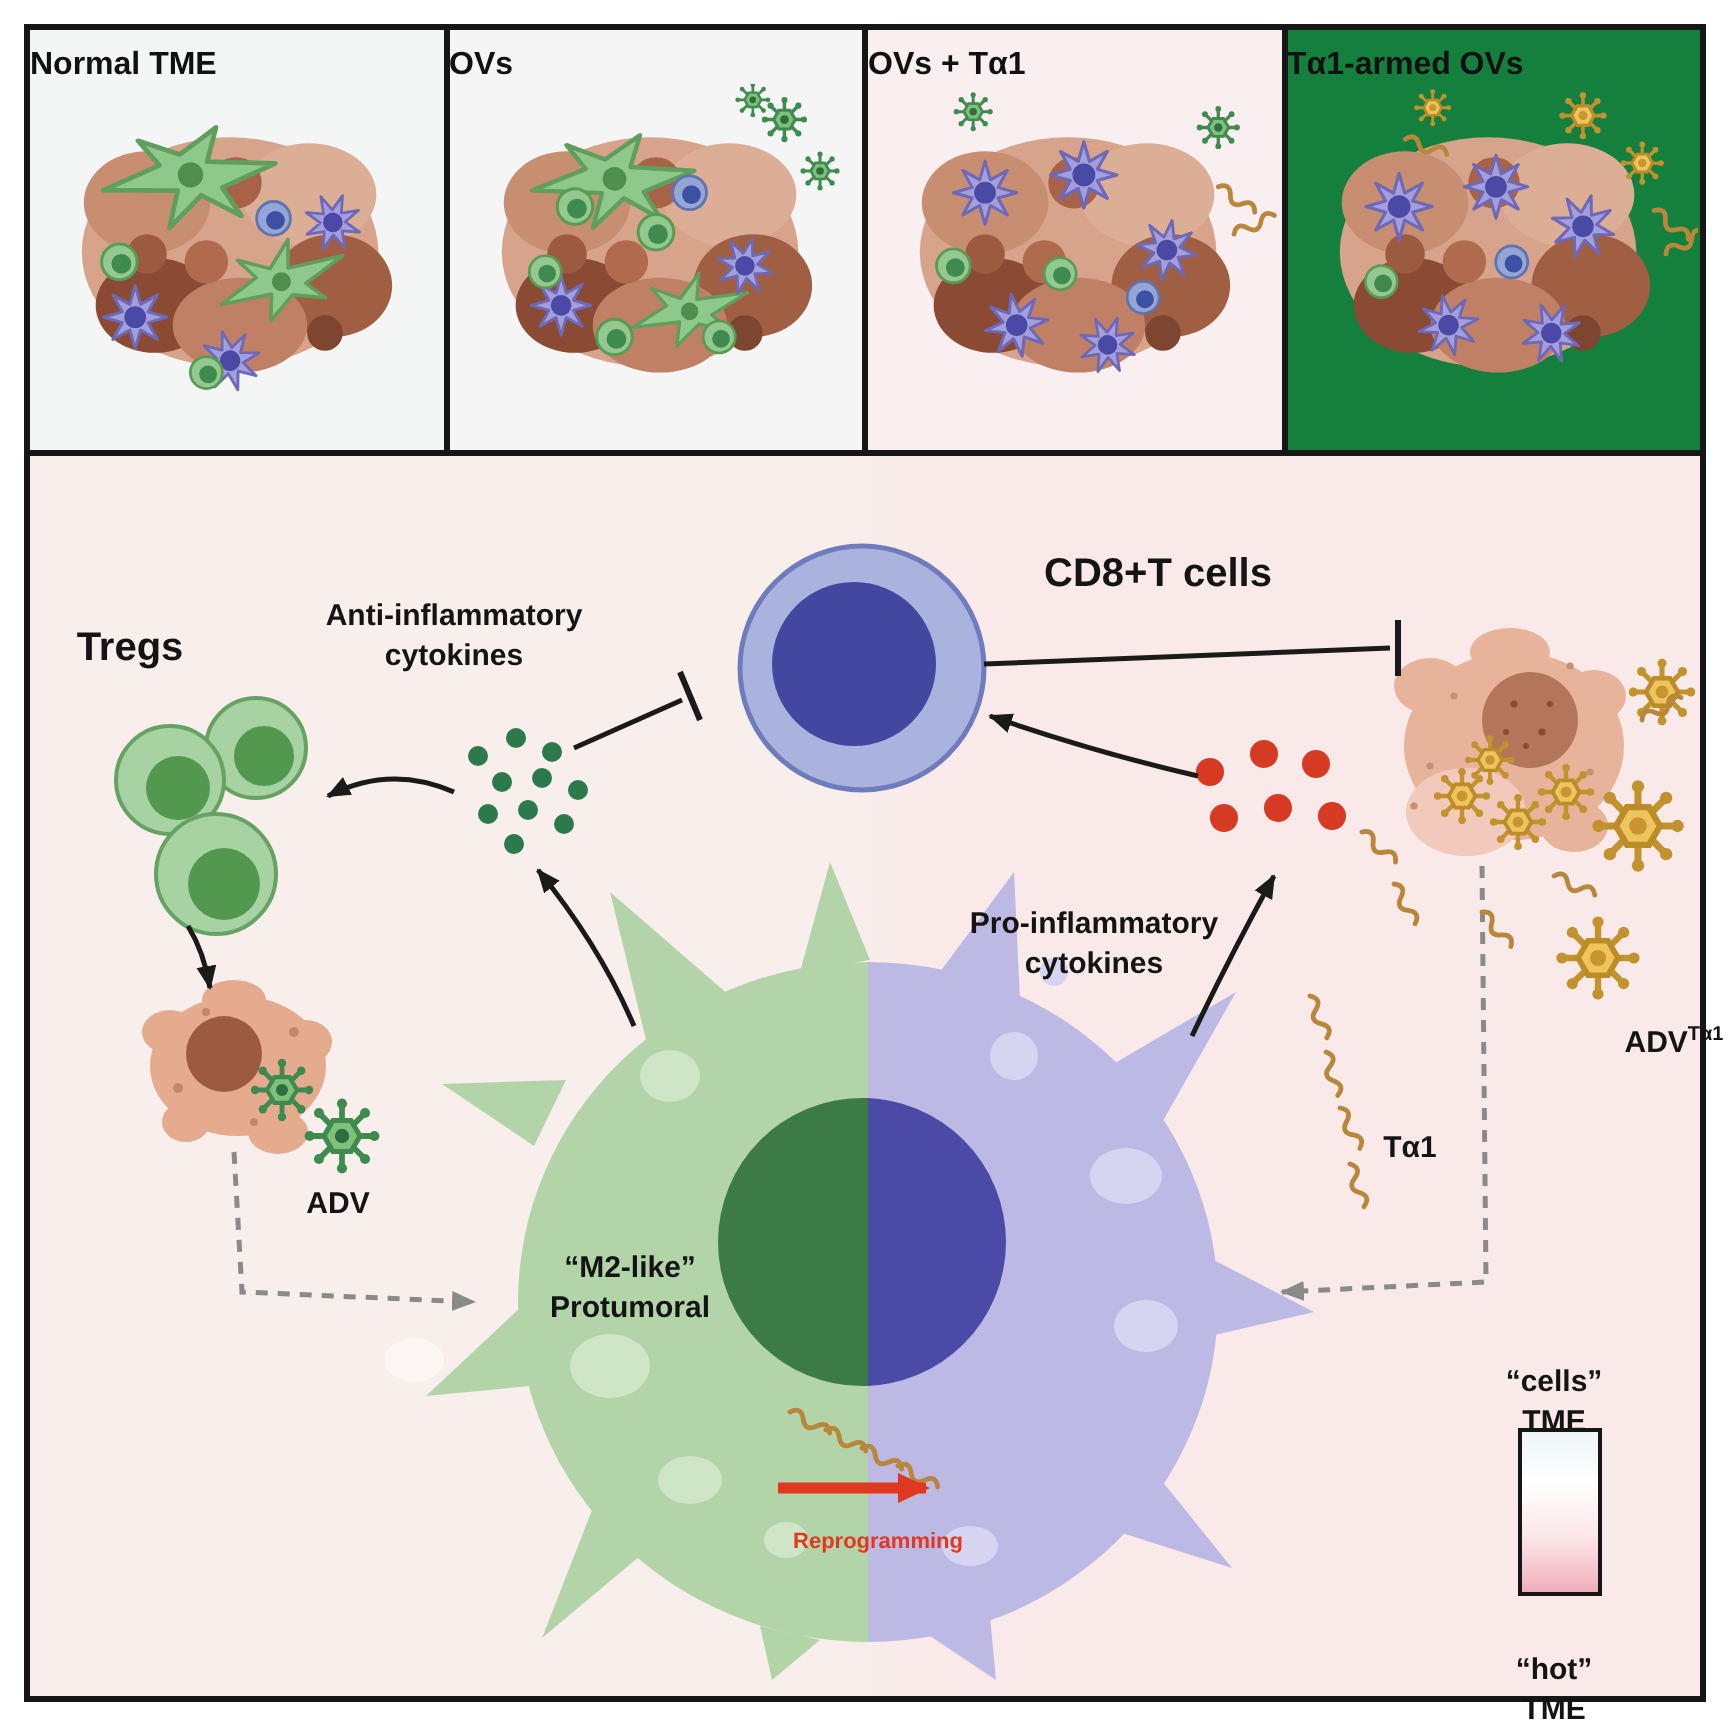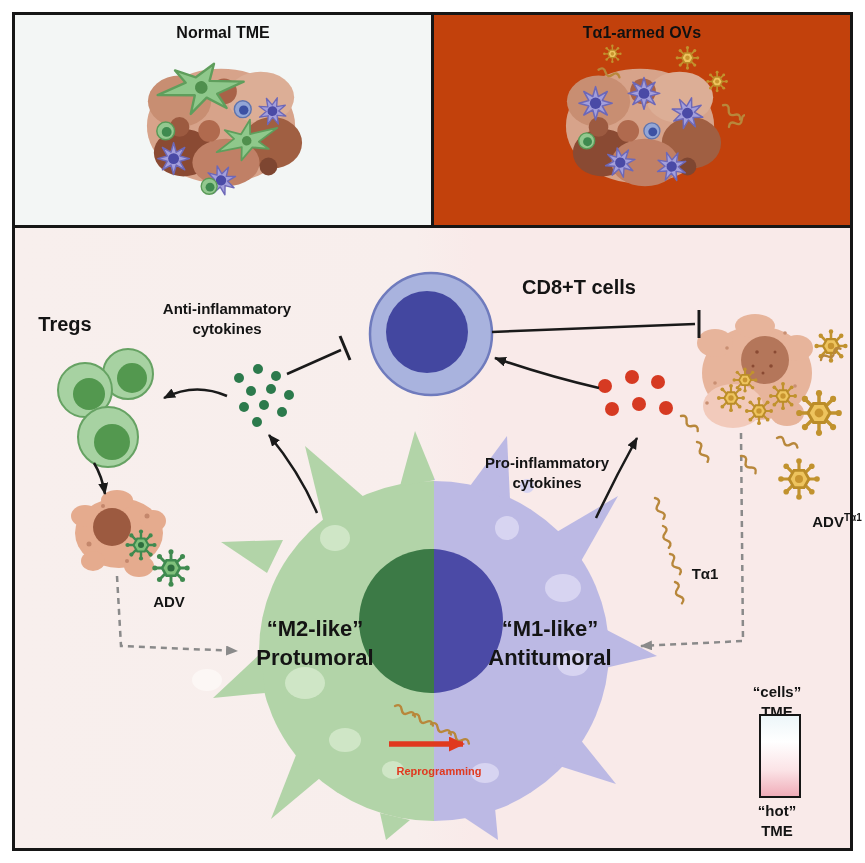--- a/index.html
+++ b/index.html
@@ -1,29 +1,29 @@
 <!DOCTYPE html>
 <html><head>
 <meta charset="utf-8">
 <style>
   html,body{margin:0;padding:0;background:#ffffff;width:865px;height:863px;overflow:hidden;
     font-family:"Liberation Sans",sans-serif;}
   .frame{position:absolute;left:12px;top:12px;width:835px;height:833px;border:3px solid #161616;background:#fff;}
   .top-row{display:flex;height:210px;border-bottom:3px solid #161616;}
-  .panel{flex:1 1 0;border-right:3px solid #161616;position:relative;display:flex;flex-direction:column;align-items:center;overflow:hidden;}
+  .panel{flex:1 1 0;border-right:3px solid #161616;position:relative;display:flex;flex-direction:column;overflow:hidden;}
   .panel:last-child{border-right:none;}
-  .p1{background:#f3f6f5}.p2{background:#f4f5f4}.p3{background:#f9eff0}.p4{background:#c2410c}
+  .p1{background:#f3f6f5}.p2{background:#f4f5f4}.p3{background:#f9eff0}.p4{background:#15803d}
   .panel-title{margin-top:9px;font-weight:700;font-size:16px;color:#111;}
   .panel svg{display:block;}
   .main{position:relative;width:835px;height:620px;
     background:linear-gradient(90deg,#f8efed 0%,#f8eeec 48%,#f9eae9 55%,#f9eae9 100%);}
   .main > svg{position:absolute;left:0;top:0;}
   .lbl{position:absolute;transform:translate(-50%,-50%);font-weight:700;color:#141414;
     text-align:center;white-space:pre-line;line-height:1.3;}
-  .s20{font-size:20px}.s19{font-size:22px}.s17{font-size:11px}.s15{font-size:15px}
+  .s20{font-size:20px}.s19{font-size:15px}.s17{font-size:11px}.s15{font-size:15px}
   .red{color:#e0391f}
   .sup{font-size:10px;vertical-align:super;}
   .legend-bar{position:absolute;left:744px;top:486px;width:38px;height:80px;border:2.5px solid #161616;
     background:linear-gradient(180deg,#edf6f9 0%,#ffffff 32%,#fbe3e6 68%,#f0adb9 100%);}
 </style>
 </head>
 <body>
 
 <svg width="0" height="0" style="position:absolute" aria-hidden="true">
 <defs>
@@ -132,21 +132,58 @@
         <use href="#gstar" transform="translate(126,100) rotate(155) scale(1.2)"></use>
         <use href="#spiky" transform="translate(52,118)"></use>
         <use href="#spiky" transform="translate(152,70) rotate(20) scale(0.9)"></use>
         <use href="#spiky" transform="translate(100,140) rotate(-15) scale(0.95)"></use>
         <use href="#gcell" transform="translate(44,90)"></use>
         <use href="#gcell" transform="translate(88,146) scale(0.9)"></use>
         <use href="#bcell" transform="translate(122,68) scale(0.95)"></use>
       </svg>
     </div>
 
-
+    <div class="panel p2">
+      <div class="panel-title">OVs</div>
+      <svg viewBox="0 0 205 170" width="205" height="168">
+        <use href="#clusterBase"></use>
+        <use href="#gstar" transform="translate(82,48) rotate(-10) scale(1.5)"></use>
+        <use href="#gstar" transform="translate(120,115) rotate(160) scale(1.1)"></use>
+        <use href="#spiky" transform="translate(55,112) scale(0.95)"></use>
+        <use href="#spiky" transform="translate(148,92) rotate(15) scale(0.9)"></use>
+        <use href="#gcell" transform="translate(62,62)"></use>
+        <use href="#gcell" transform="translate(103,75)"></use>
+        <use href="#gcell" transform="translate(82,128)"></use>
+        <use href="#gcell" transform="translate(135,128) scale(0.9)"></use>
+        <use href="#gcell" transform="translate(47,95) scale(0.9)"></use>
+        <use href="#bcell" transform="translate(120,55) scale(0.95)"></use>
+        <use href="#vgreen" transform="translate(168,18) scale(1.1)"></use>
+        <use href="#vgreen" transform="translate(186,44) scale(0.95)"></use>
+        <use href="#vgreen" transform="translate(152,8) scale(0.85)"></use>
+      </svg>
+    </div>
+
+    <div class="panel p3">
+      <div class="panel-title">OVs + Tα1</div>
+      <svg viewBox="0 0 205 170" width="205" height="168">
+        <use href="#clusterBase"></use>
+        <use href="#spiky" transform="translate(58,55)"></use>
+        <use href="#spiky" transform="translate(108,46) scale(1.05)"></use>
+        <use href="#spiky" transform="translate(150,84) rotate(10) scale(0.95)"></use>
+        <use href="#spiky" transform="translate(74,122) rotate(-10)"></use>
+        <use href="#spiky" transform="translate(120,132) rotate(20) scale(0.9)"></use>
+        <use href="#vgreen" transform="translate(52,14) scale(0.95)"></use>
+        <use href="#vgreen" transform="translate(176,22) scale(1.05)"></use>
+        <use href="#sq" transform="translate(176,52) rotate(35)"></use>
+        <use href="#sq" transform="translate(184,76) rotate(-25)"></use>
+        <use href="#gcell" transform="translate(42,92) scale(0.95)"></use>
+        <use href="#gcell" transform="translate(96,96) scale(0.9)"></use>
+        <use href="#bcell" transform="translate(138,108) scale(0.9)"></use>
+      </svg>
+    </div>
 
     <div class="panel p4">
       <div class="panel-title">Tα1-armed OVs</div>
       <svg viewBox="0 0 205 170" width="205" height="168">
         <use href="#clusterBase"></use>
         <use href="#spiky" transform="translate(55,62) scale(1.05)"></use>
         <use href="#spiky" transform="translate(104,52)"></use>
         <use href="#spiky" transform="translate(148,72) rotate(15)"></use>
         <use href="#spiky" transform="translate(80,122) rotate(-12) scale(0.95)"></use>
         <use href="#spiky" transform="translate(132,126) rotate(25) scale(0.95)"></use>
@@ -326,24 +363,22 @@
     </svg>
 
     <div class="lbl s20" style="left:50px;top:96px">Tregs</div>
     <div class="lbl s15" style="left:212px;top:90px">Anti-inflammatory
 cytokines</div>
     <div class="lbl s20" style="left:564px;top:59px">CD8+T cells</div>
     <div class="lbl s15" style="left:532px;top:244px">Pro-inflammatory
 cytokines</div>
     <div class="lbl s19" style="left:300px;top:416px">“M2-like”
 Protumoral</div>
-    <div class="lbl s19" style="left:535px;top:416px">“M1-like”
-Antitumoral</div>
     <div class="lbl s17 red" style="left:424px;top:543px">Reprogramming</div>
     <div class="lbl s15" style="left:154px;top:374px">ADV</div>
     <div class="lbl s15" style="left:822px;top:293px"><span>ADV</span><span class="sup">Tα1</span></div>
     <div class="lbl s15" style="left:690px;top:346px">Tα1</div>
 
     <div class="lbl s15" style="left:762px;top:473px">“cells” TME</div>
     <div class="legend-bar"></div>
-    <div class="lbl s15" style="left:762px;top:592px">“hot” TME</div>
+    <div class="lbl s15" style="left:762px;top:617px">“hot” TME</div>
   </div>
 </div>
 
 </body></html>

